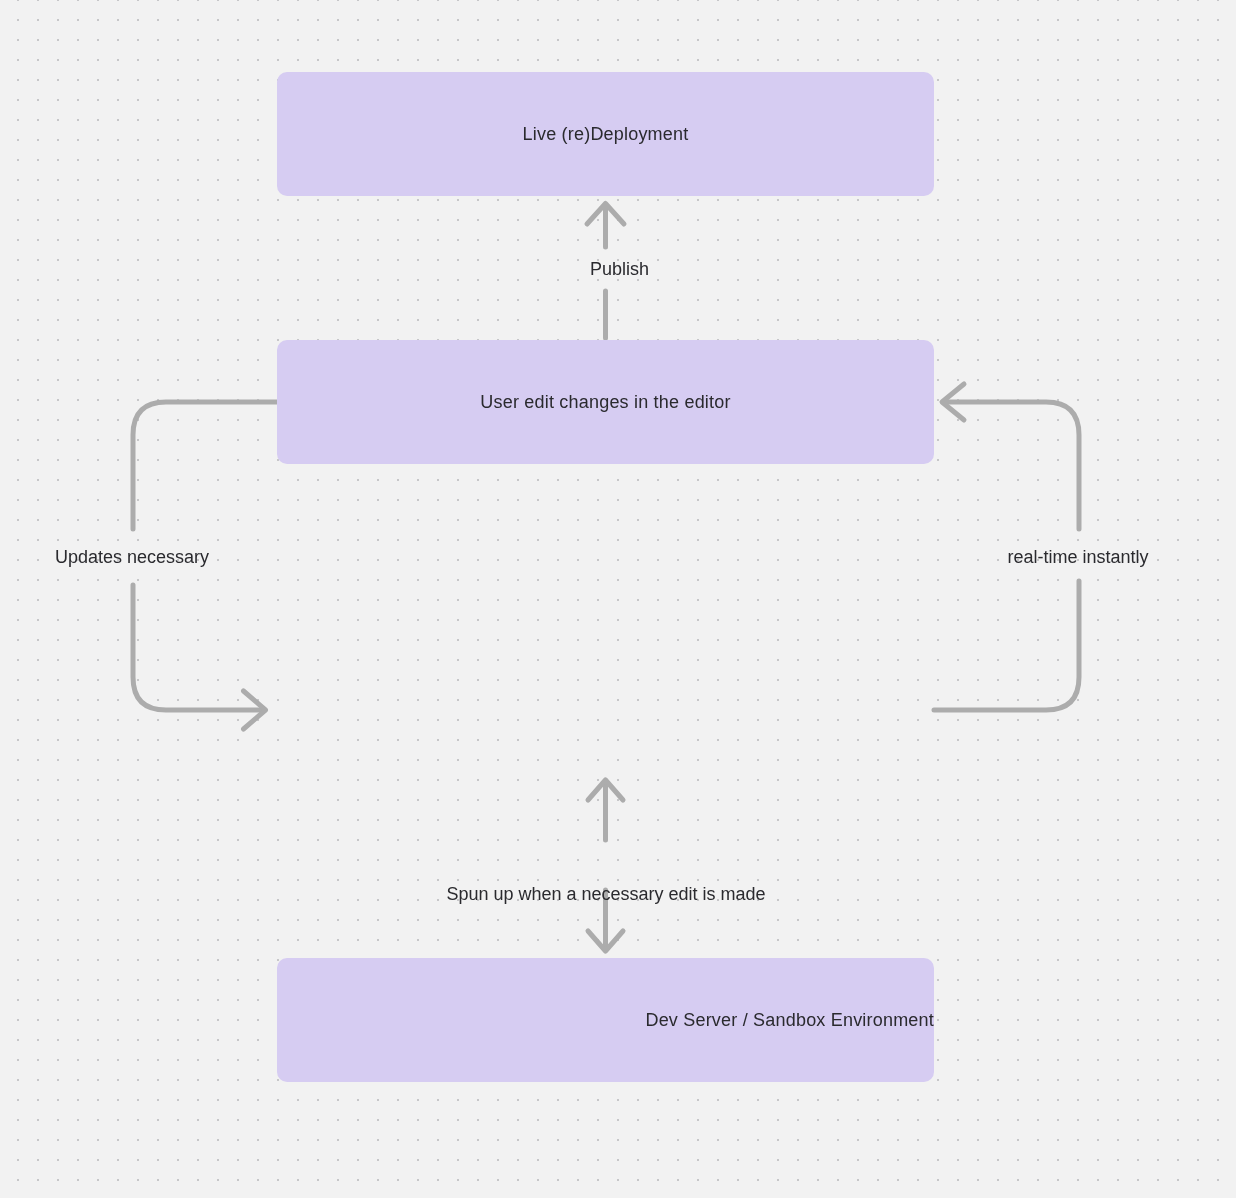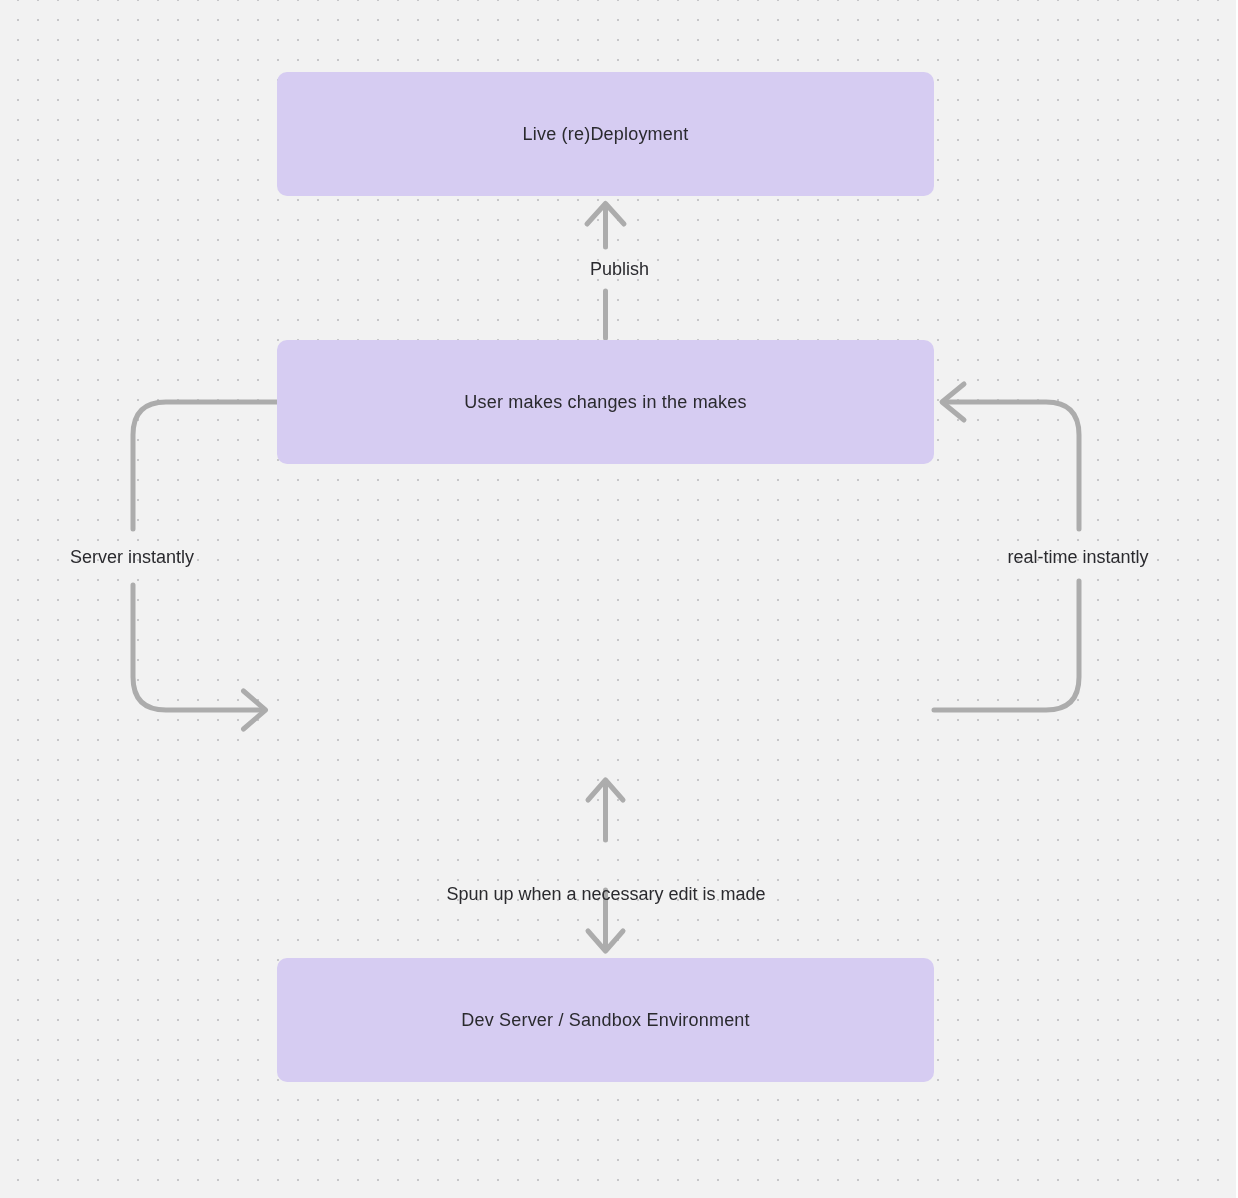--- a/index.html
+++ b/index.html
@@ -92,26 +92,26 @@
       <path d="M605.5 890 L605.5 947"></path>
       <path d="M588 931 L605.5 951 L623 931"></path>
     </g>
   </svg>
 
   <div class="node" style="top:72px;">
     <span class="node-label">Live (re)Deployment</span>
   </div>
 
   <div class="node" style="top:340px;">
-    <span class="node-label">User makes changes in the makes</span>
+    <span class="node-label">User edit changes in the editor</span>
   </div>
 
 
-  <div class="node" style="top:958px;">
+  <div class="node" style="top:958px;justify-content:flex-end;">
     <span class="node-label">Dev Server / Sandbox Environment</span>
   </div>
 
   <div class="edge-label" style="left:605.5px; top:269px;margin-left:14px;">Publish</div>
-  <div class="edge-label" style="left:132px; top:557px;">Server instantly</div>
+  <div class="edge-label" style="left:132px; top:557px;">Updates necessary</div>
   <div class="edge-label" style="left:1078px; top:557px;">real-time instantly</div>
   <div class="edge-label" style="left:606px; top:866px;margin-top:28px;">Spun up when a necessary edit is made</div>
 
 </div>
 
 </body></html>

